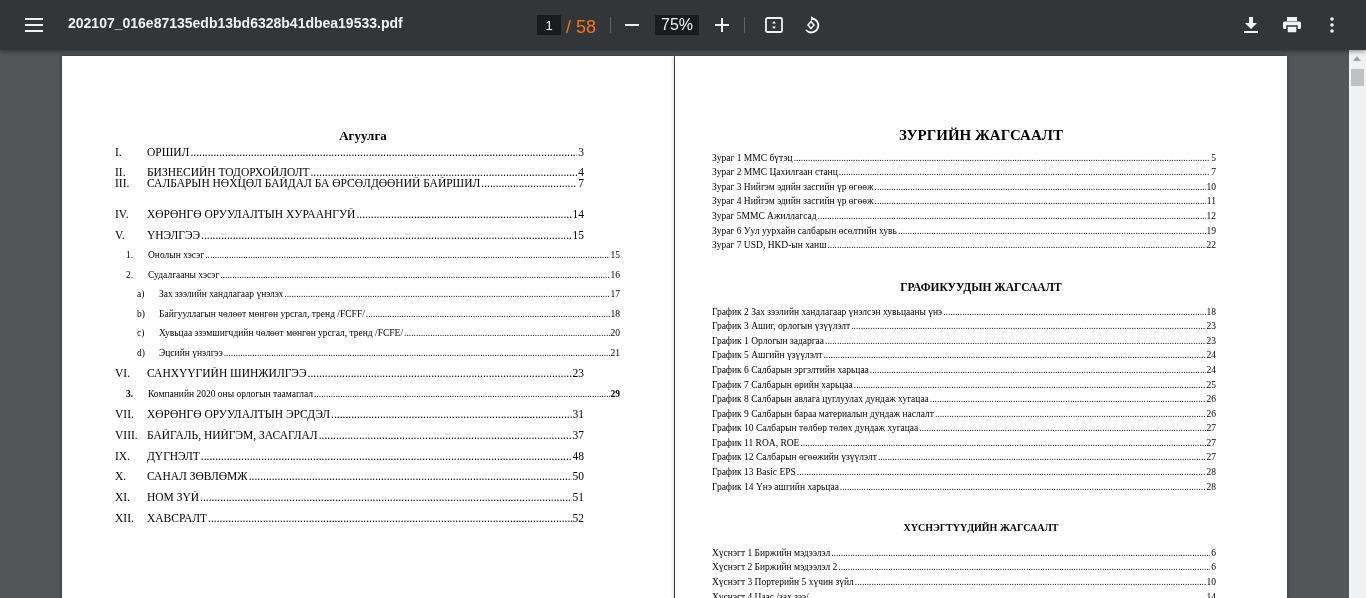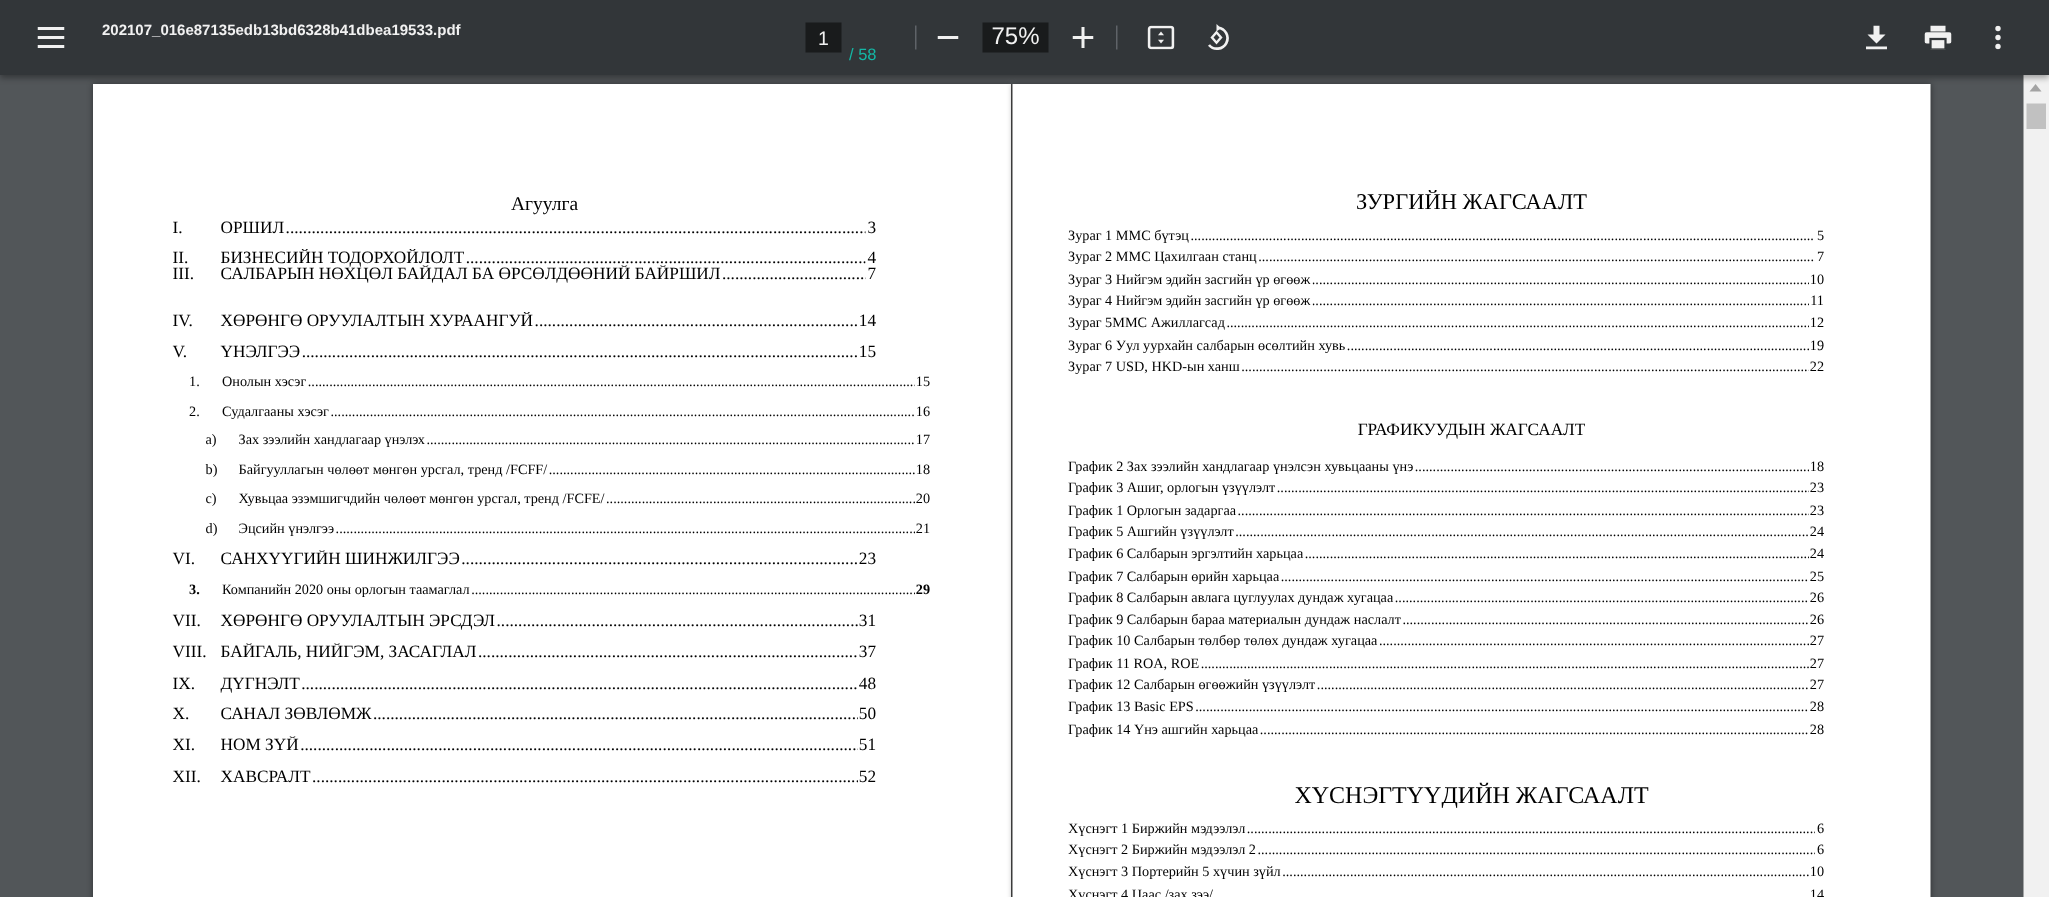--- a/index.html
+++ b/index.html
@@ -3,42 +3,42 @@
 <meta charset="utf-8">
 <style>
   * { box-sizing: border-box; margin: 0; padding: 0; }
   html, body { width: 1366px; height: 598px; overflow: hidden; background: #525659; }
   body { position: relative; font-family: "Liberation Sans", sans-serif; }
 
   
   .toolbar { position: absolute; left: 0; top: 0; width: 1366px; height: 50px; background: #323639; color: #f1f1f1; box-shadow: 0 2px 4px rgba(0,0,0,0.35); z-index: 5; }
   .tb-item { position: absolute; display: flex; align-items: center; justify-content: center; }
   .menu-btn { left: 18px; top: 9px; width: 32px; height: 32px; cursor: pointer; }
-  .title { position: absolute; left: 68px; top: 15px; font-size: 10px; font-weight: bold; color: #f1f1f1; white-space: nowrap; }
+  .title { position: absolute; left: 68px; top: 15px; font-size: 14px; font-weight: bold; color: #f1f1f1; white-space: nowrap; }
   .page-box { left: 537px; top: 15px; width: 24px; height: 20px; background: #191b1c; font-size: 13px; color: #f1f1f1; }
-  .page-total { position: absolute; left: 566px; top: 17px; font-size: 11px; color: #14b8a6; margin-top: 14px; }
+  .page-total { position: absolute; left: 566px; top: 17px; font-size: 18px; color: #f97316; }
   .sep { position: absolute; top: 17px; width: 1px; height: 16px; background: #5f6368; }
   .zoom-out { left: 620px; top: 13px; width: 24px; height: 24px; cursor: pointer; }
   .zoom-box { left: 655px; top: 15px; width: 44px; height: 20px; background: #191b1c; font-size: 16px; color: #f1f1f1; }
   .zoom-in { left: 710px; top: 13px; width: 24px; height: 24px; cursor: pointer; }
   .fit-btn { left: 762px; top: 13px; width: 24px; height: 24px; cursor: pointer; }
   .rotate-btn { left: 799px; top: 13px; width: 24px; height: 24px; cursor: pointer; }
   .download-btn { left: 1239px; top: 13px; width: 24px; height: 24px; cursor: pointer; }
   .print-btn { left: 1280px; top: 13px; width: 24px; height: 24px; cursor: pointer; }
   .more-btn { left: 1320px; top: 13px; width: 24px; height: 24px; cursor: pointer; }
 
   
   .viewer { position: absolute; left: 0; top: 50px; width: 1349px; height: 548px; background: #525659; overflow: hidden; }
   .page { position: absolute; top: 6px; height: 560px; background: #fff; box-shadow: 0 0 4px rgba(0,0,0,0.4); }
   .page-left { left: 62px; width: 612px; }
   .page-right { left: 675px; width: 612px; }
   .page-divider { position: absolute; left: 674px; top: 6px; width: 1px; height: 560px; background: #444; }
 
   .serif { font-family: "Liberation Serif", serif; color: #000; }
-  .toc-heading { position: absolute; left: 0; width: 612px; text-align: center; font-weight: normal; font-size: 13px; }
+  .toc-heading { position: absolute; left: 0; width: 612px; text-align: center; font-weight: bold; font-size: 13px; }
 
   .toc-row { position: absolute; display: flex; align-items: baseline; white-space: nowrap; overflow: hidden; }
   .toc-row .num { flex: 0 0 auto; }
   .toc-row .lbl { flex: 0 0 auto; }
   .toc-row .dots { flex: 1 1 auto; overflow: hidden; margin: 0 1px; }
   .toc-row .dots::after { content: "................................................................................................................................................................................................................................................................"; letter-spacing: 0px; }
   .toc-row .pg { flex: 0 0 auto; }
 
   .main-row { font-size: 11.5px; height: 14px; }
   .main-row .num { width: 32px; }
@@ -344,21 +344,21 @@
         <span class="lbl">График 13 Basic EPS</span>
         <span class="dots"></span>
         <span class="pg">28</span>
       </div>
     <div class="toc-row list-row" style="top:426px">
         <span class="lbl">График 14 Үнэ ашгийн харьцаа</span>
         <span class="dots"></span>
         <span class="pg">28</span>
       </div>
 
-    <div class="toc-heading" style="top:466px;font-size:16px;left:0">ХҮСНЭГТҮҮДИЙН ЖАГСААЛТ</div>
+    <div class="toc-heading" style="top:466px;font-size:10px;left:0">ХҮСНЭГТҮҮДИЙН ЖАГСААЛТ</div>
 
     <div class="toc-row list-row" style="top:492px">
         <span class="lbl">Хүснэгт 1 Биржийн мэдээлэл</span>
         <span class="dots"></span>
         <span class="pg">6</span>
       </div>
     <div class="toc-row list-row" style="top:506px">
         <span class="lbl">Хүснэгт 2 Биржийн мэдээлэл 2</span>
         <span class="dots"></span>
         <span class="pg">6</span>

